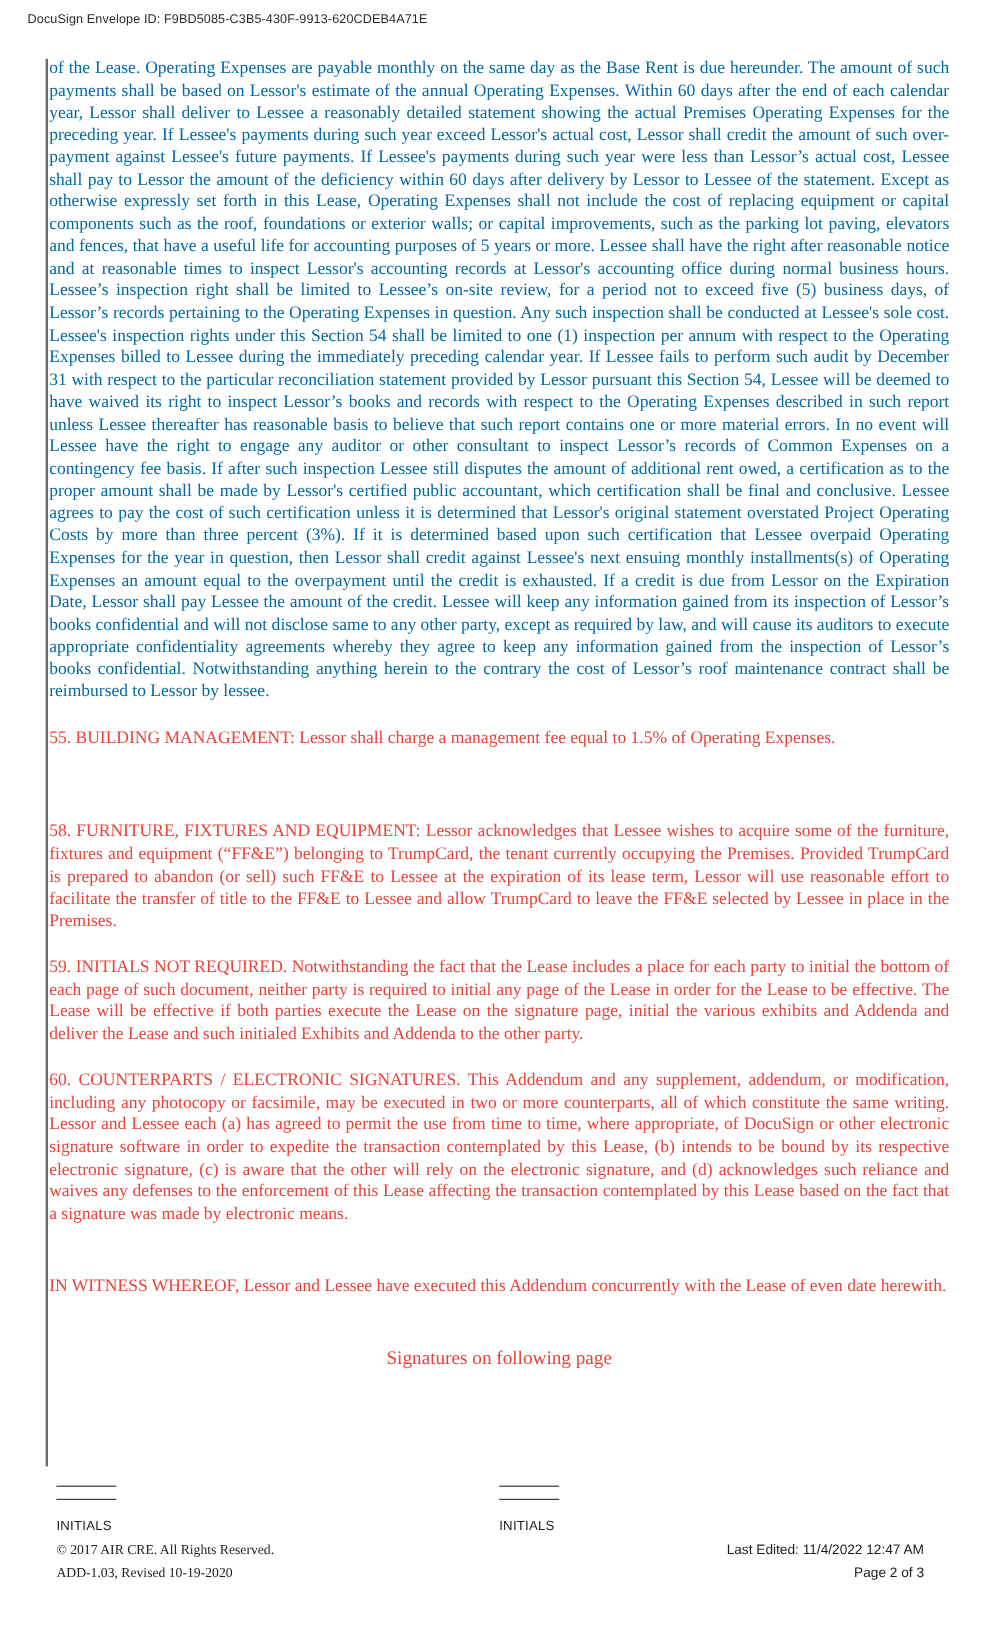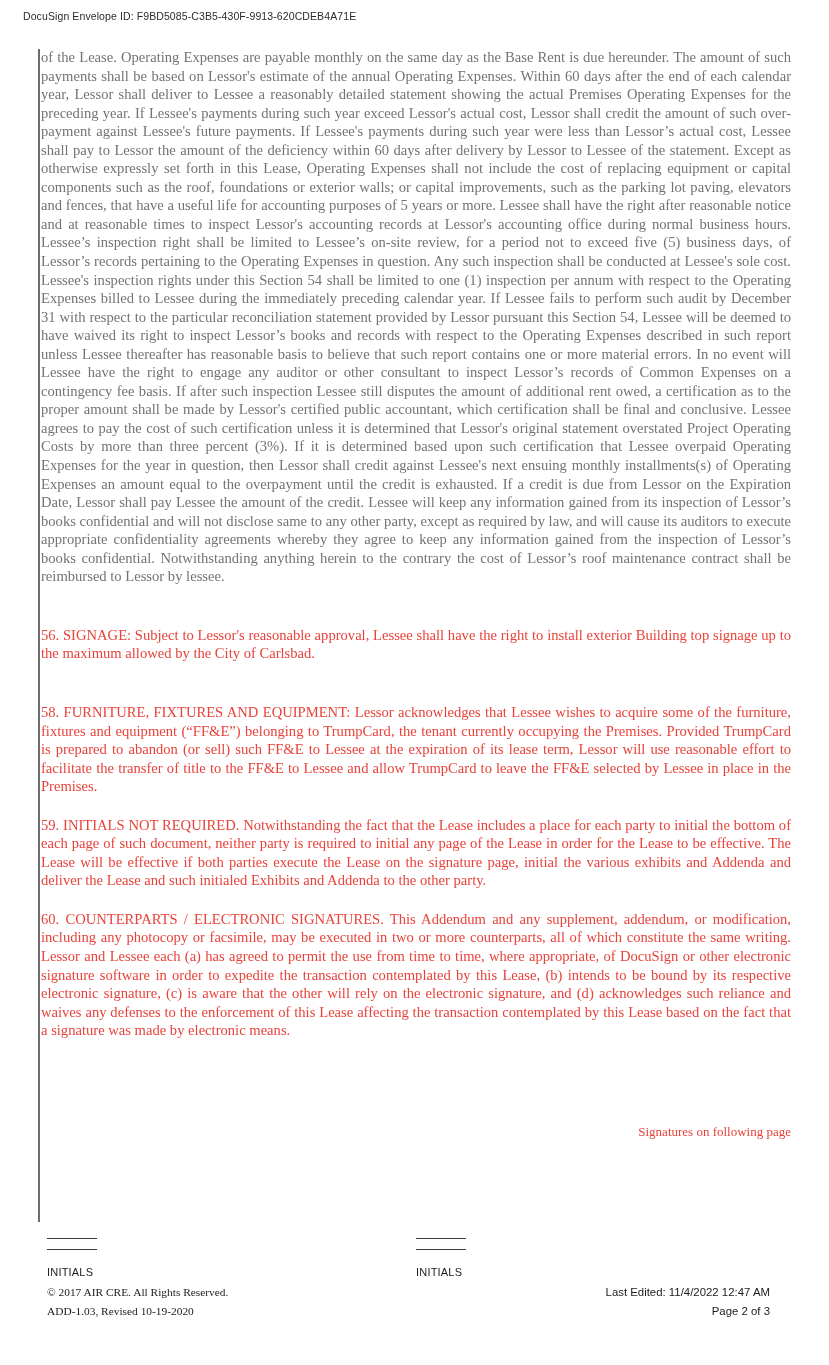--- a/index.html
+++ b/index.html
@@ -41,42 +41,42 @@
     position: absolute;
     left: 38px;
     top: 49px;
     width: 2px;
     height: 1173px;
     background: #6b6b70;
   }
 
   p.para {
     margin: 0;
-    color: #737373;
+    color: #0369a1;
     font-size: 14.6px;
     line-height: 18.55px;
     text-align: justify;
     text-justify: inter-word;
     -webkit-hyphens: none;
     hyphens: none;
   }
   p.sec {
     margin: 0;
     color: #e8423a;
     font-size: 14.6px;
     line-height: 18.55px;
     text-align: justify;
   }
   .gap-med   { height: 20px; }
   .gap-big   { height: 42px; }
 
   .centered {
-    text-align: right;
+    text-align: center;
     color: #e8423a;
-    font-size: 13px;
+    font-size: 16px;
     margin: 0;
   }
 
   
   .footer {
     position: absolute;
     left: 0;
     top: 1238px;
     width: 829px;
     height: 127px;
@@ -129,42 +129,43 @@
 <div class="docusign-header">DocuSign Envelope ID: F9BD5085-C3B5-430F-9913-620CDEB4A71E</div>
 
 <div class="change-bar"></div>
 
 <div class="page-body">
 
   <p class="para">of the Lease. Operating Expenses are payable monthly on the same day as the Base Rent is due hereunder. The amount of such payments shall be based on Lessor's estimate of the annual Operating Expenses. Within 60 days after the end of each calendar year, Lessor shall deliver to Lessee a reasonably detailed statement showing the actual Premises Operating Expenses for the preceding year. If Lessee's payments during such year exceed Lessor's actual cost, Lessor shall credit the amount of such over-payment against Lessee's future payments. If Lessee's payments during such year were less than Lessor’s actual cost, Lessee shall pay to Lessor the amount of the deficiency within 60 days after delivery by Lessor to Lessee of the statement. Except as otherwise expressly set forth in this Lease, Operating Expenses shall not include the cost of replacing equipment or capital components such as the roof, foundations or exterior walls; or capital improvements, such as the parking lot paving, elevators and fences, that have a useful life for accounting purposes of 5 years or more. Lessee shall have the right after reasonable notice and at reasonable times to inspect Lessor's accounting records at Lessor's accounting office during normal business hours. Lessee’s inspection right shall be limited to Lessee’s on-site review, for a period not to exceed five (5) business days, of Lessor’s records pertaining to the Operating Expenses in question. Any such inspection shall be conducted at Lessee's sole cost.  Lessee's inspection rights under this Section 54 shall be limited to one (1) inspection per annum with respect to the Operating Expenses billed to Lessee during the immediately preceding calendar year. If Lessee fails to perform such audit by December 31 with respect to the particular reconciliation statement provided by Lessor pursuant this Section 54, Lessee will be deemed to have waived its right to inspect Lessor’s books and records with respect to the Operating Expenses described in such report unless Lessee thereafter has reasonable basis to believe that such report contains one or more material errors.  In no event will Lessee have the right to engage any auditor or other consultant to inspect Lessor’s records of Common Expenses on a contingency fee basis.  If after such inspection Lessee still disputes the amount of additional rent owed, a certification as to the proper amount shall be made by Lessor's certified public accountant, which certification shall be final and conclusive.  Lessee agrees to pay the cost of such certification unless it is determined that Lessor's original statement overstated Project Operating Costs by more than three percent (3%).  If it is determined based upon such certification that Lessee overpaid Operating Expenses for the year in question, then Lessor shall credit against Lessee's next ensuing monthly installments(s) of Operating Expenses an amount equal to the overpayment until the credit is exhausted.  If a credit is due from Lessor on the Expiration Date, Lessor shall pay Lessee the amount of the credit.  Lessee will keep any information gained from its inspection of Lessor’s books confidential and will not disclose same to any other party, except as required by law, and will cause its auditors to execute appropriate confidentiality agreements whereby they agree to keep any information gained from the inspection of Lessor’s books confidential. Notwithstanding anything herein to the contrary the cost of Lessor’s roof maintenance contract shall be reimbursed to Lessor by lessee.</p>
 
   <div class="gap-med"></div>
 
+  <p class="sec">55.    BUILDING MANAGEMENT:  Lessor shall charge a management fee equal to 1.5% of Operating Expenses.</p>
 
   <div class="gap-med"></div>
 
-  <p class="sec">56.   SIGNAGE:  Subject to Lessor's reasonable approval, Lessee shall have the right to install exterior Building top signage up to the maximum allowed by the City of Carlsbad.</p>
 
   <div class="gap-med"></div>
 
 
   <div class="gap-med"></div>
 
   <p class="sec">58. FURNITURE, FIXTURES AND EQUIPMENT: Lessor acknowledges that Lessee wishes to acquire some of the furniture, fixtures and equipment (“FF&amp;E”) belonging to TrumpCard, the tenant currently occupying the Premises. Provided TrumpCard is prepared to abandon (or sell) such FF&amp;E to Lessee at the expiration of its lease term, Lessor will use reasonable effort to facilitate the transfer of title to the FF&amp;E to Lessee and allow TrumpCard to leave the FF&amp;E selected by Lessee in place in the Premises.</p>
 
   <div class="gap-med"></div>
 
   <p class="sec">59. INITIALS NOT REQUIRED.  Notwithstanding the fact that the Lease includes a place for each party to initial the bottom of each page of such document, neither party is required to initial any page of the Lease in order for the Lease to be effective.  The Lease will be effective if both parties execute the Lease on the signature page, initial the various exhibits and Addenda and deliver the Lease and such initialed Exhibits and Addenda to the other party.</p>
 
   <div class="gap-med"></div>
 
   <p class="sec">60.  COUNTERPARTS / ELECTRONIC SIGNATURES.   This Addendum and any supplement, addendum, or modification, including any photocopy or facsimile, may be executed in two or more counterparts, all of which constitute the same writing. Lessor and Lessee each (a) has agreed to permit the use from time to time, where appropriate, of DocuSign or other electronic signature software in order to expedite the transaction contemplated by this Lease, (b) intends to be bound by its respective electronic signature, (c) is aware that the other will rely on the electronic signature, and (d) acknowledges such reliance and waives any defenses to the enforcement of this Lease affecting the transaction contemplated by this Lease based on the fact that a signature was made by electronic means.</p>
 
   <div class="gap-big"></div>
 
+  <p class="sec">IN WITNESS WHEREOF, Lessor and Lessee have executed this Addendum concurrently with the Lease of even date herewith.</p>
 
   <div class="gap-big"></div>
 
   <p class="centered">Signatures on following page</p>
 
 </div>
 
 <div class="footer">
 
   <div class="initials-block left">

